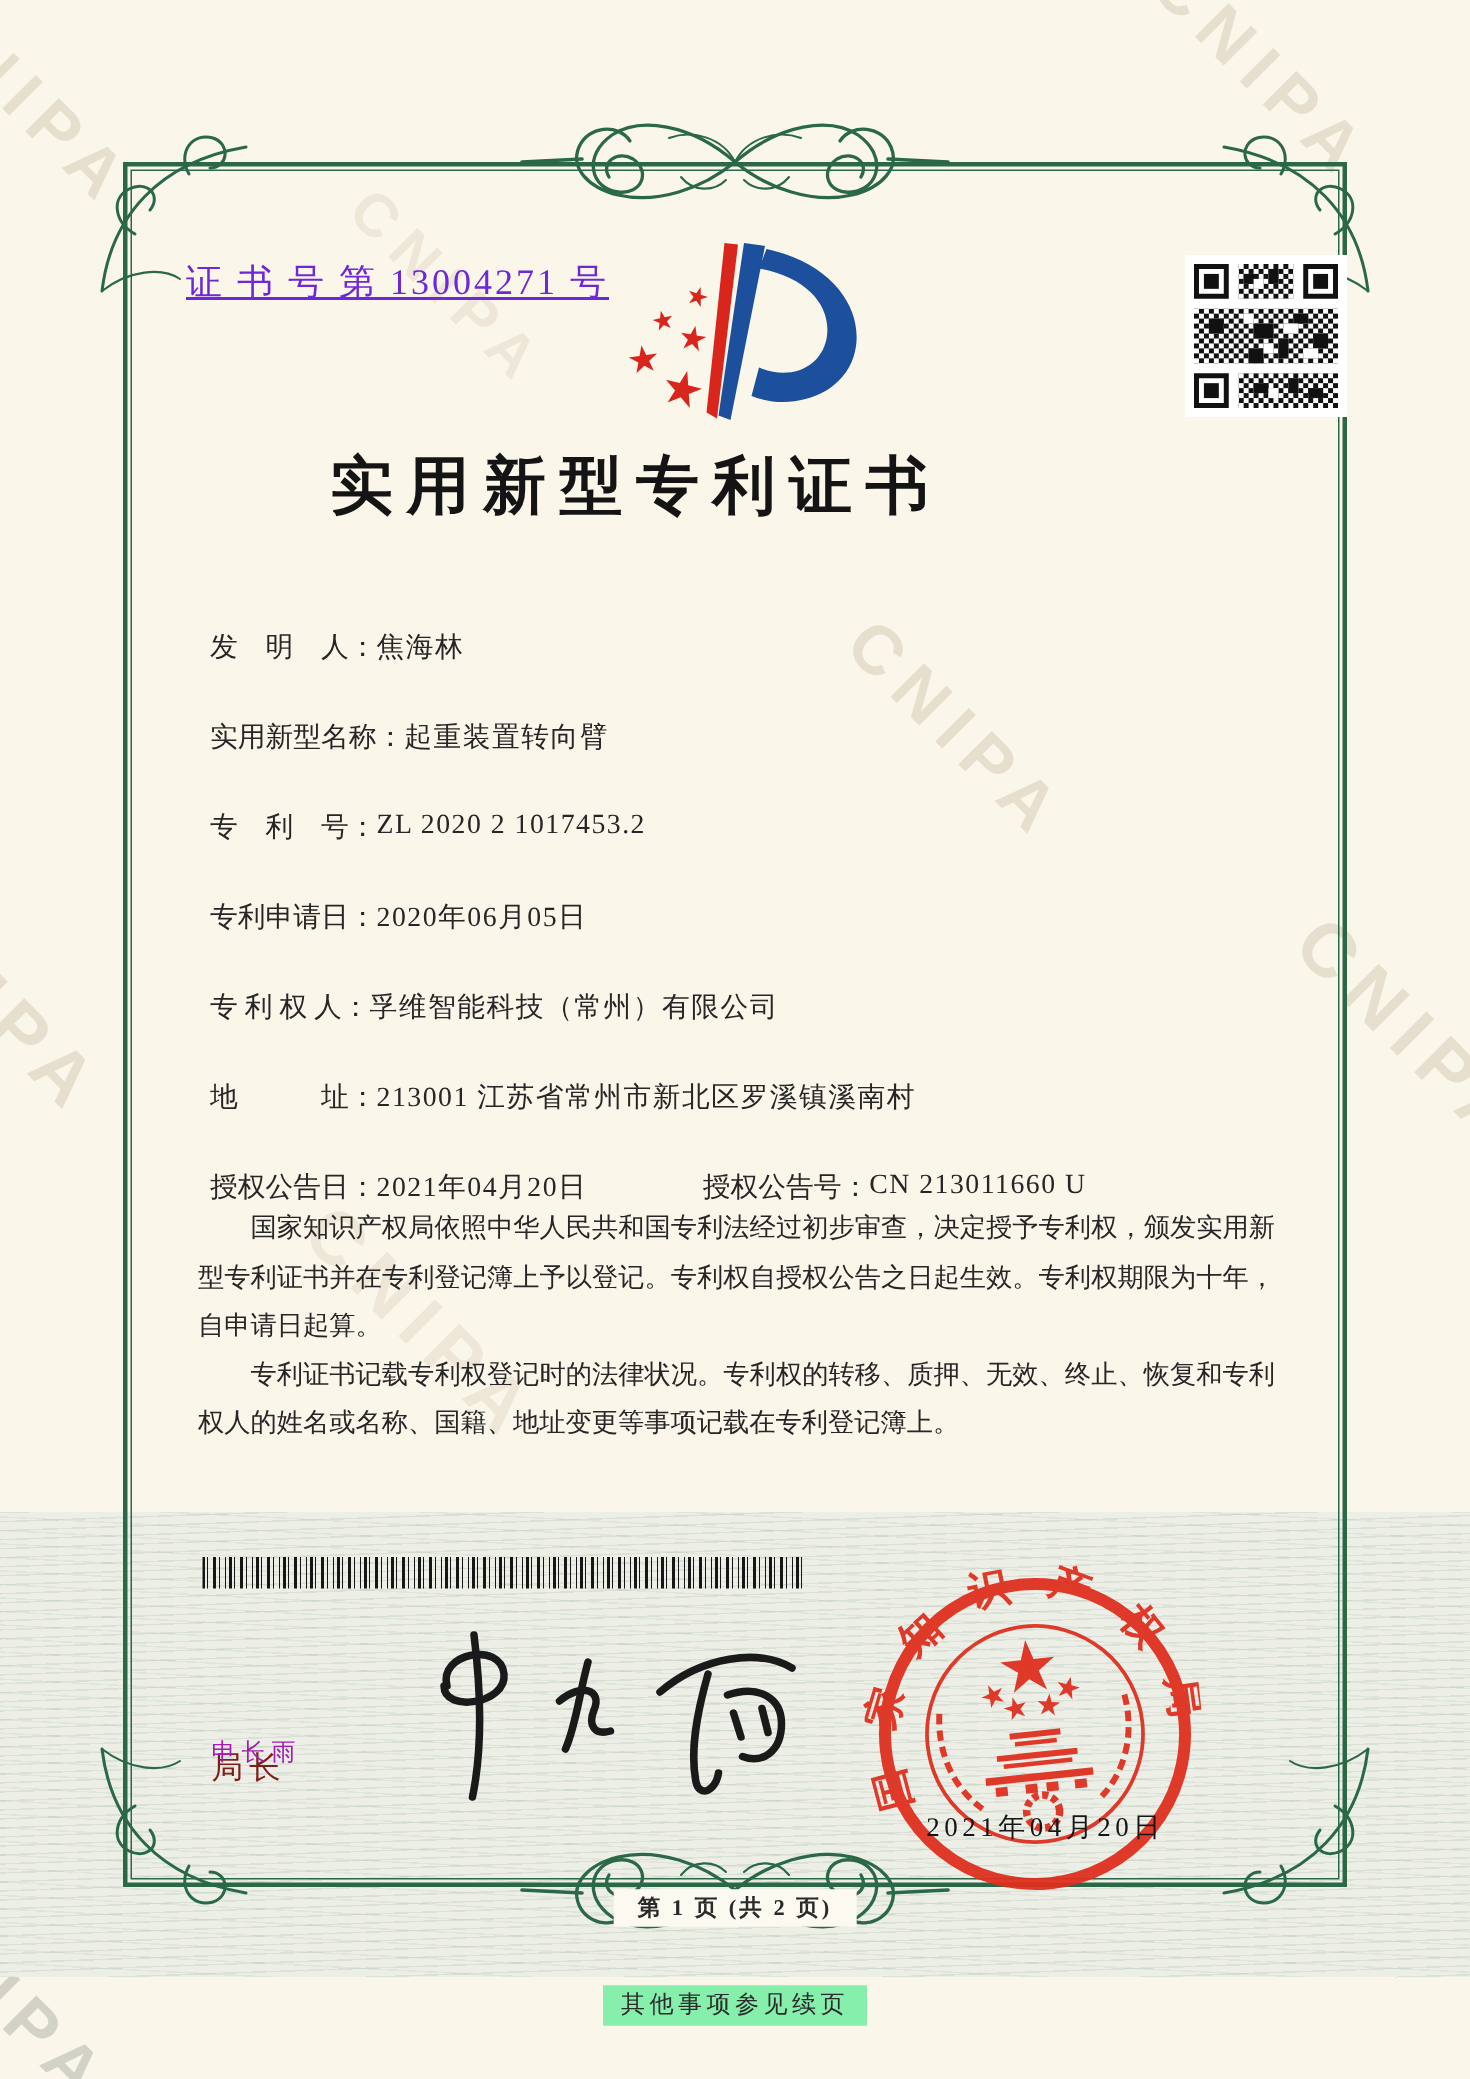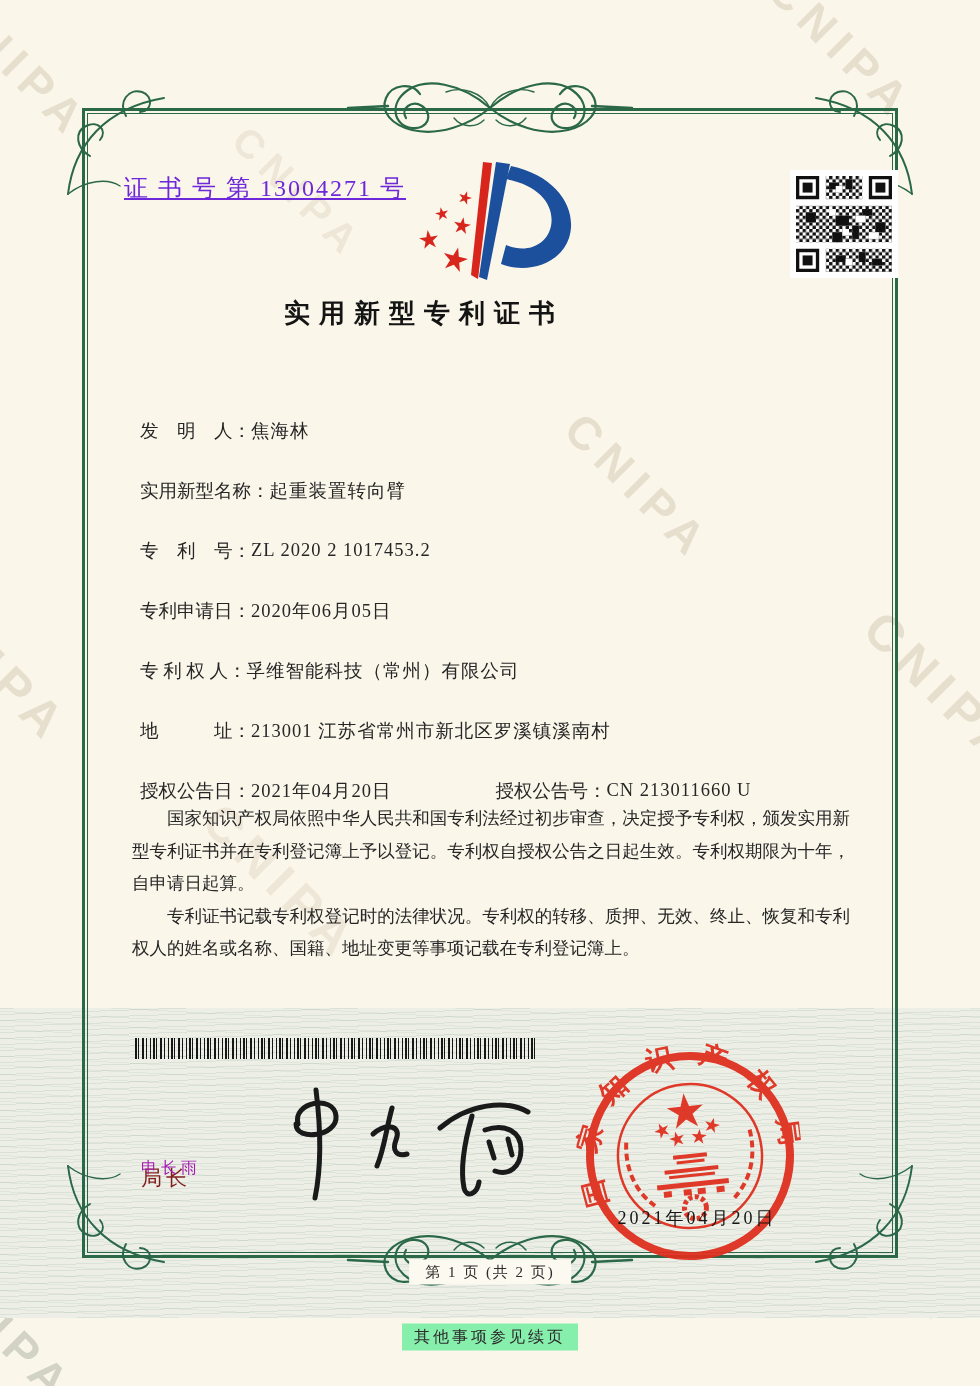--- a/index.html
+++ b/index.html
@@ -17,46 +17,46 @@
   
   .frame{position:absolute;left:82px;top:108px;width:810px;height:1144px;
          border:3px solid #2a6848;}
   .frame-inner{position:absolute;left:2px;top:2px;right:2px;bottom:2px;border:1px solid #2a6848;}
   .orn{position:absolute;pointer-events:none;}
   
   .certno{position:absolute;left:124px;top:172px;font-size:24px;letter-spacing:2px;color:#6d28d9;text-decoration:underline;}
   .logo{position:absolute;left:398px;top:148px;}
   .qr{position:absolute;left:790px;top:170px;width:96px;height:96px;background:#fff;padding:6px;}
   .title{position:absolute;left:0;top:296px;width:848px;text-align:center;
-         font-size:26px;font-weight:bold;letter-spacing:9px;color:#141414;}
+         font-size:42px;font-weight:bold;letter-spacing:9px;color:#141414;}
   
   .fields{position:absolute;left:140px;top:400px;width:726px;font-size:18.5px;color:#262626;}
   .frow{height:60px;display:flex;align-items:center;white-space:pre;}
   .fvalue{letter-spacing:1px;}
-  .grant2{margin-left:104px;font-family:Liberation Serif, serif;}
+  .grant2{margin-left:77px;font-family:Liberation Serif, serif;}
   
   .paras{position:absolute;left:132px;top:802px;width:718px;font-size:17.5px;line-height:1.86;
          text-align:justify;color:#262626;font-family:Liberation Serif, serif;}
   .paras p{margin:0;text-indent:2em;}
   
   .barcode{position:absolute;left:135px;top:1038px;width:400px;height:21px;
     background:repeating-linear-gradient(90deg,#161616 0 2px,transparent 2px 3px,#161616 3px 4px,
       transparent 4px 7px,#161616 7px 9px,transparent 9px 11px,#161616 11px 12px,transparent 12px 15px,
       #161616 15px 16px,transparent 16px 18px);}
   .director-title{position:absolute;left:141px;top:1164px;font-family:"Liberation Sans",sans-serif;
       font-size:21px;letter-spacing:4px;color:#7f1d1d;}
   .director-name{position:absolute;left:141px;top:1158px;font-family:"Liberation Sans",sans-serif;
       font-size:16px;letter-spacing:4px;color:#a21caf;}
   .sig{position:absolute;left:272px;top:1082px;}
   .seal{position:absolute;left:578px;top:1044px;width:224px;height:224px;
         transform:rotate(-6deg);opacity:.94;}
   .seal-date{position:absolute;left:592px;top:1206px;width:210px;text-align:center;
         font-size:18px;letter-spacing:3px;color:#151515;z-index:5;}
   .pagefoot{position:absolute;left:490px;top:1272px;transform:translate(-50%,-50%);
-        background:#fcf9f0;padding:3px 16px;font-size:15px;letter-spacing:2px;color:#2b2b2b;z-index:4;}
+        background:#fcf9f0;padding:3px 16px;font-size:15px;letter-spacing:2px;color:#2b2b2b;z-index:4;font-weight:bold;}
   .contnote{position:absolute;left:490px;top:1337px;transform:translate(-50%,-50%);
         background:#86efac;padding:3px 12px;font-size:16px;letter-spacing:3px;color:#2b2b2b;z-index:4;}
 </style>
 </head>
 <body>
 
 <div class="page">
 
   <svg width="0" height="0" style="position:absolute">
     <defs>

